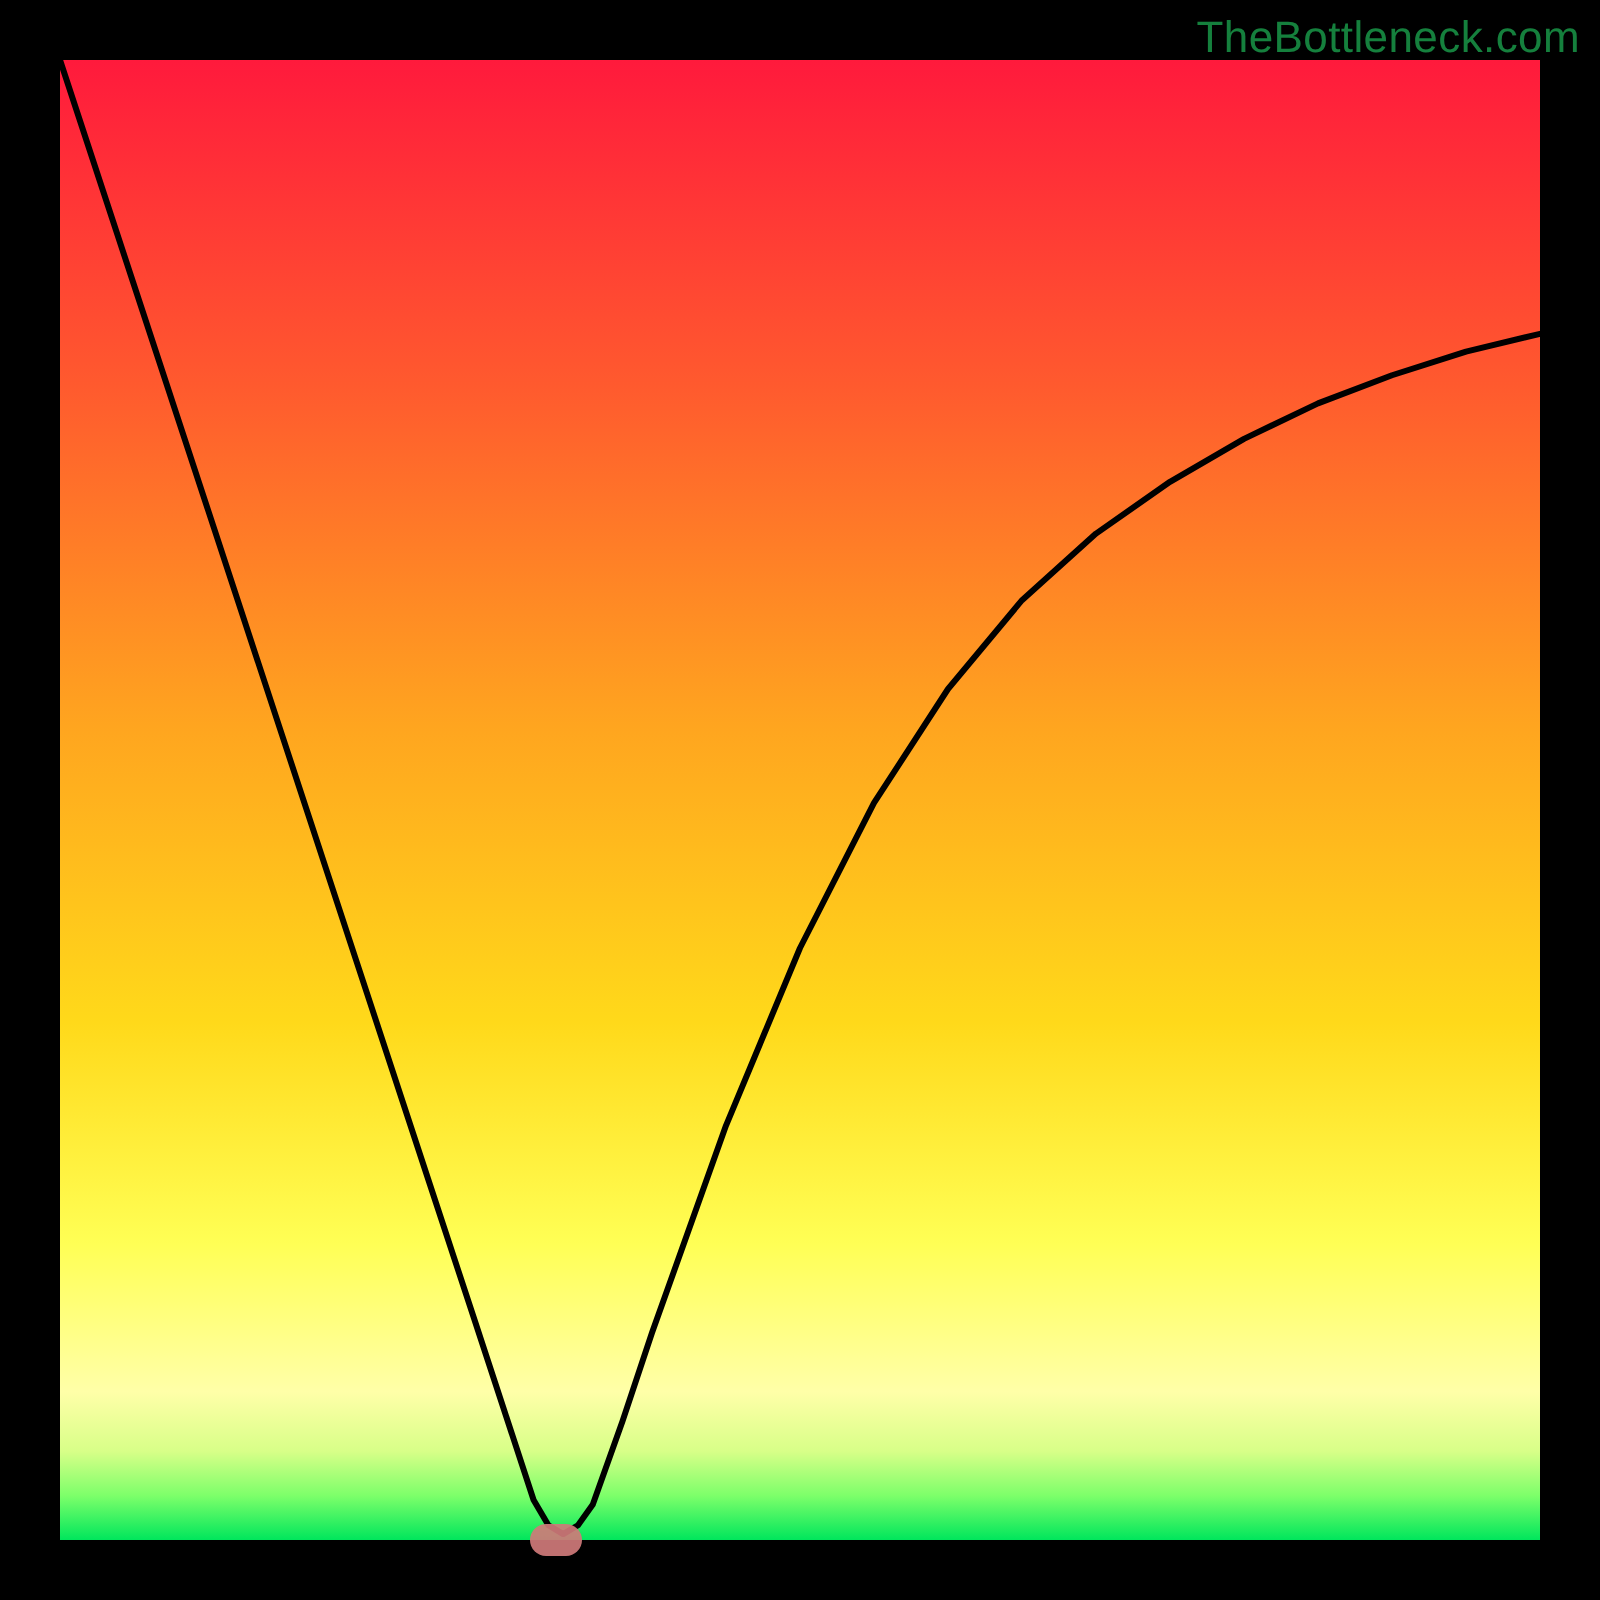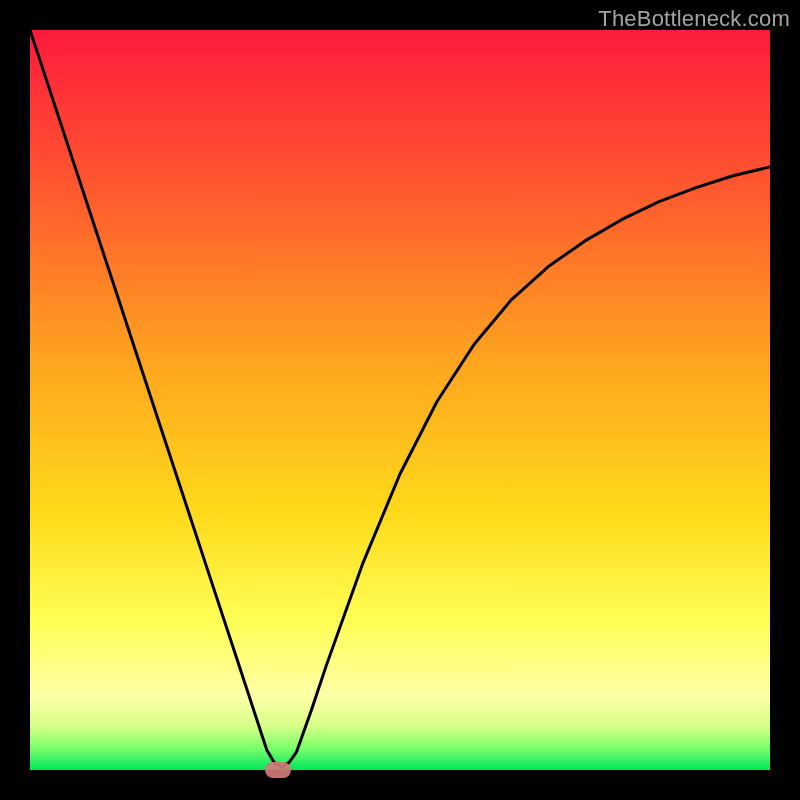--- a/index.html
+++ b/index.html
@@ -23,21 +23,21 @@
     position: absolute;
     left: 0;
     top: 0;
     width: 740px;
     height: 740px;
   }
   .watermark {
     position: absolute;
     top: 6px;
     right: 10px;
-    color: #a3a3a3;
+    color: #15803d;
     font-size: 22px;
     font-weight: 400;
     letter-spacing: 0.2px;
     user-select: none;
   }
   svg.curve {
     position: absolute;
     left: 0;
     top: 0;
     width: 740px;

